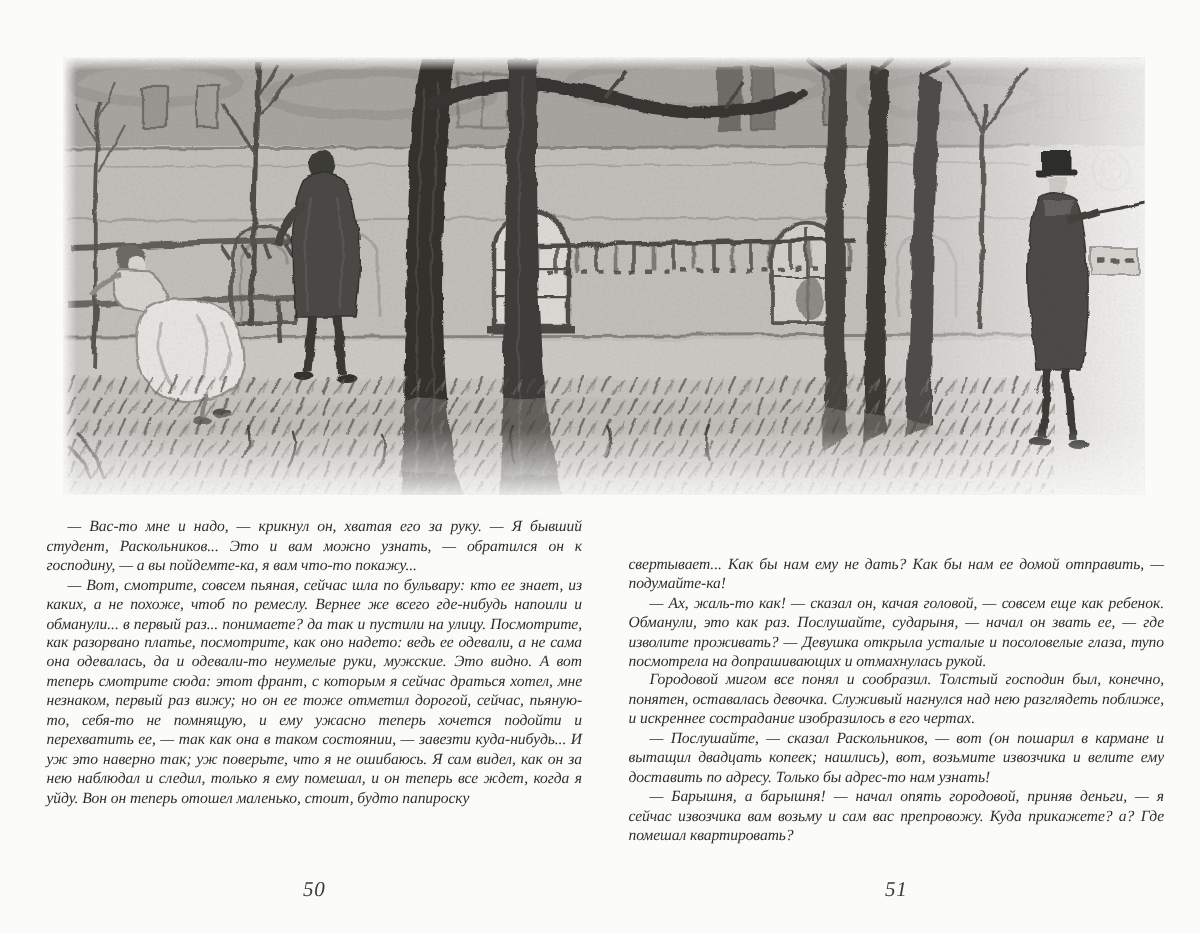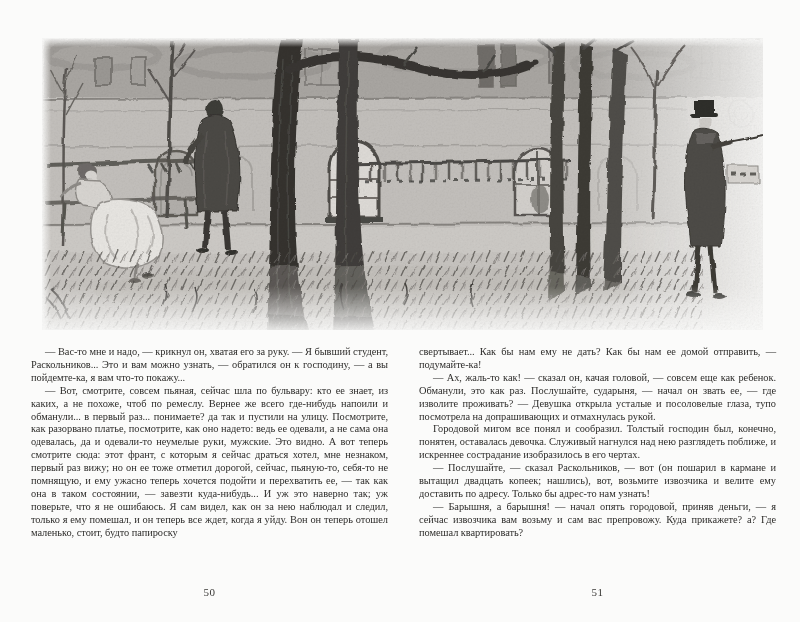--- a/index.html
+++ b/index.html
@@ -1,37 +1,37 @@
 <!DOCTYPE html>
 <html><head>
 <meta charset="utf-8">
 <style>
   html,body{margin:0;padding:0;}
   body{
     width:800px;height:622px;background:#fbfbfa;
     font-family:"Liberation Serif","DejaVu Serif",serif;
     color:#2e2d2b;overflow:hidden;
   }
-  .spread{position:relative;width:732px;height:622px;}
+  .spread{position:relative;width:732px;height:622px;font-style:italic;}
   .illustration{
     position:absolute;left:42px;top:38px;width:721px;height:292px;margin:0;
   }
   .illustration svg{display:block;width:721px;height:292px;}
   .text-column{
     position:absolute;top:346px;width:357px;
     font-size:10.4px;line-height:12.9px;text-align:justify;
     letter-spacing:-0.05px;
   }
   .text-column.left{left:31px;}
-  .text-column.right{left:419px;}
+  .text-column.right{left:419px;margin-top:25px;}
   .text-column p{margin:0;text-indent:14px;hyphens:auto;-webkit-hyphens:auto;}
   .text-column p.continuation{text-indent:0;}
   .folio{
     position:absolute;top:586px;width:357px;text-align:center;
-    font-size:11px;letter-spacing:0.5px;color:#3a3936;
+    font-size:14px;letter-spacing:0.5px;color:#3a3936;
   }
   .folio.left{left:31px;}
   .folio.right{left:419px;}
 </style>
 </head>
 <body>
 
 <div class="spread">
 
   <figure class="illustration">

